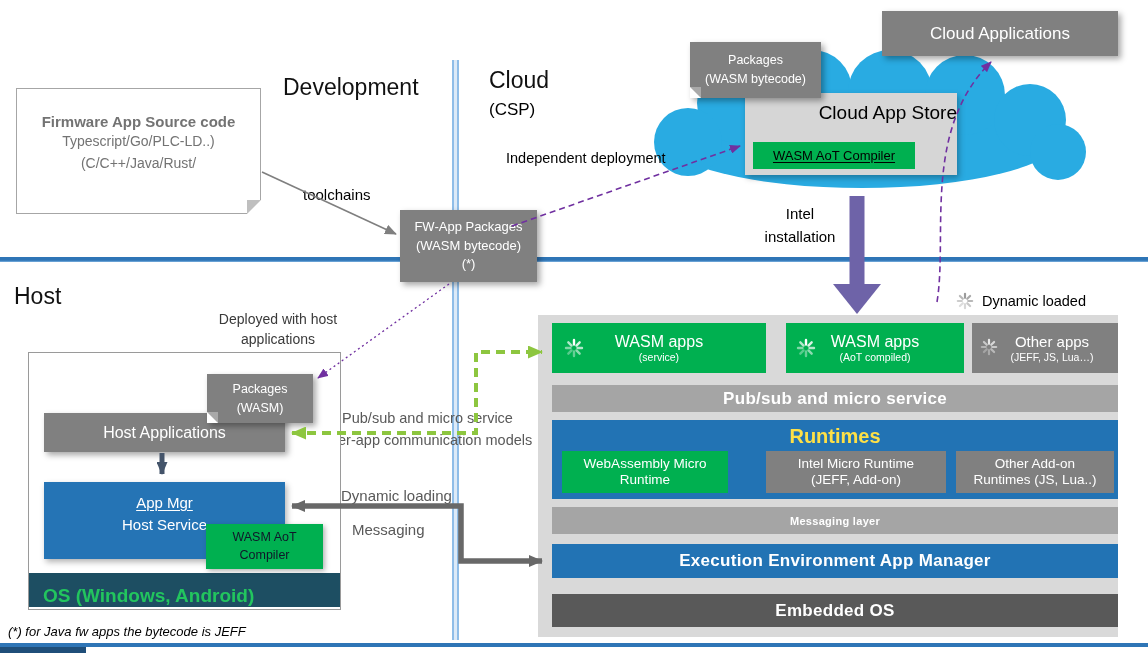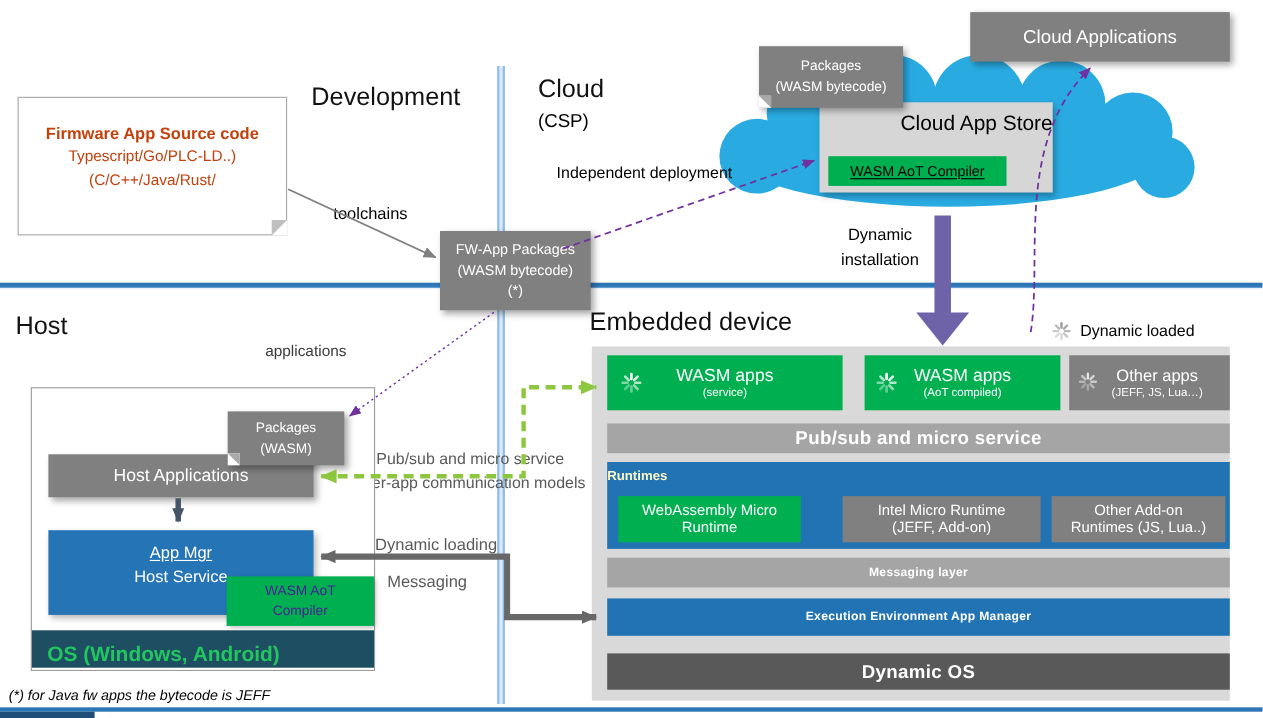--- a/index.html
+++ b/index.html
@@ -75,51 +75,51 @@
 
   <div class="vline"></div>
   <div class="hline"></div>
   <div class="bline"></div>
   <div class="bline-dark"></div>
 
   <div class="abs section-lbl z2" style="left:283px;top:74px">Development</div>
   <div class="abs section-lbl z2" style="left:489px;top:67px">Cloud</div>
   <div class="abs z2" style="left:489px;top:100px;font-size:17px">(CSP)</div>
   <div class="abs section-lbl z2" style="left:14px;top:283px">Host</div>
-  <div class="abs section-lbl z2" style="left:536px;top:279px">Embedded device</div>
 
   <div class="abs box-gray cc z3" style="left:882px;top:11px;width:236px;height:45px;font-size:17px">
     <span>Cloud Applications</span>
   </div>
 
   <div class="abs z2" style="left:745px;top:93px;width:212px;height:82px;background:#D6D6D6;box-shadow:2px 3px 6px rgba(0,0,0,.3)">
     <div style="text-align:right;font-size:19px;padding-top:9px">Cloud App Store</div>
     <div class="cc" style="position:absolute;left:8px;top:49px;width:162px;height:27px;background:#00B050;color:#000;font-size:13px">
       <span class="underline">WASM AoT Compiler</span>
     </div>
   </div>
 
   <div class="abs box-gray cc fold-bl z3" style="left:690px;top:42px;width:131px;height:56px;font-size:12.5px;line-height:1.5">
     <div>Packages</div>
     <div>(WASM bytecode)</div>
   </div>
 
-  <div class="abs white-box fold-br z2" style="left:16px;top:88px;width:245px;height:126px;color:#c2410c;text-align:center">
+  <div class="abs white-box fold-br z2" style="left:16px;top:88px;width:245px;height:126px;color:#737373;text-align:center">
     <div style="font-weight:700;font-size:15px;padding-top:24px">Firmware App Source code</div>
     <div style="font-size:14px;padding-top:3px">Typescript/Go/PLC-LD..)</div>
     <div style="font-size:14px;padding-top:6px">(C/C++/Java/Rust/</div>
   </div>
 
   <div class="abs small-lbl z2" style="left:303px;top:186px;font-size:15px">toolchains</div>
   <div class="abs small-lbl z2" style="left:506px;top:150px">Independent deployment</div>
   <div class="abs z2" style="left:740px;top:203px;width:120px;text-align:center;font-size:15px;line-height:1.5">
-    <div>Dynamic</div>
+    <div>Intel</div>
     <div>installation</div>
   </div>
   <div class="abs z2" style="left:182px;top:309px;width:192px;text-align:center;font-size:14px;line-height:1.45;color:#3a3a3a">
+    <div>Deployed with host</div>
     <div>applications</div>
   </div>
   <div class="abs gray-lbl z2" style="left:305px;top:407px;width:245px;text-align:center;font-size:14.5px;line-height:1.55">
     <div>Pub/sub and micro service</div>
     <div>inter-app communication models</div>
   </div>
   <div class="abs gray-lbl z2" style="left:341px;top:487px;font-size:15px">Dynamic loading</div>
   <div class="abs gray-lbl z2" style="left:352px;top:521px;font-size:15px">Messaging</div>
 
   <div class="abs box-gray cc z3" style="left:400px;top:210px;width:137px;height:72px;font-size:13px;line-height:1.45">
@@ -137,21 +137,21 @@
   <div class="abs box-gray cc fold-bl z4" style="left:207px;top:374px;width:106px;height:49px;font-size:12.5px;line-height:1.5">
     <div>Packages</div>
     <div>(WASM)</div>
   </div>
 
   <div class="abs blue-box z3" style="left:44px;top:482px;width:241px;height:77px;box-shadow:2px 3px 6px rgba(0,0,0,.3)">
     <div style="text-align:center;font-size:15px;padding-top:12px" class="underline">App Mgr</div>
     <div style="text-align:center;font-size:15px;padding-top:5px">Host Service</div>
   </div>
 
-  <div class="abs cc z4" style="left:206px;top:524px;width:134px;height:45px;background:#00B050;color:#4c1d95;font-size:12.5px;line-height:1.4;box-shadow:2px 2px 5px rgba(0,0,0,.3)">
+  <div class="abs cc z4" style="left:206px;top:524px;width:117px;height:45px;background:#00B050;color:#0f172a;font-size:12.5px;line-height:1.4;box-shadow:2px 2px 5px rgba(0,0,0,.3)">
     <div>WASM AoT</div>
     <div>Compiler</div>
   </div>
 
   <div class="abs z3" style="left:29px;top:573px;width:311px;height:34px;background:#1D4E62;color:#22c55e;font-weight:700;font-size:19px;display:flex;align-items:flex-end;padding-left:14px">
     <span>OS (Windows, Android)</span>
   </div>
 
   <div class="abs panel z2" style="left:538px;top:315px;width:580px;height:322px"></div>
 
@@ -181,43 +181,43 @@
       <div class="app-title" style="font-size:15px">Other apps</div>
       <div class="app-sub">(JEFF, JS, Lua…)</div>
     </div>
   </div>
 
   <div class="bar bar-gray z3" style="left:552px;top:385px;width:566px;height:27px;font-size:17px">
     <span>Pub/sub and micro service</span>
   </div>
 
   <div class="abs bar-blue z3" style="left:552px;top:420px;width:566px;height:79px">
-    <div style="text-align:left;color:#fef9c3;font-weight:700;font-size:12px;padding-top:5px">Runtimes</div>
+    <div style="text-align:center;color:#fde047;font-weight:700;font-size:20px;padding-top:5px">Runtimes</div>
   </div>
   <div class="rt-box green-box z4" style="left:562px;top:451px;width:166px;height:42px">
     <div><span>WebAssembly Micro</span><br>
     <span>Runtime</span></div>
   </div>
   <div class="rt-box z4" style="left:766px;top:451px;width:180px;height:42px;background:#808080">
     <div><span>Intel Micro Runtime</span><br>
     <span>(JEFF, Add-on)</span></div>
   </div>
   <div class="rt-box z4" style="left:956px;top:451px;width:158px;height:42px;background:#808080">
     <div><span>Other Add-on</span><br>
     <span>Runtimes (JS, Lua..)</span></div>
   </div>
 
   <div class="bar bar-gray z3" style="left:552px;top:507px;width:566px;height:27px;font-size:11px">
     <span>Messaging layer</span>
   </div>
-  <div class="bar bar-blue z3" style="left:552px;top:544px;width:566px;height:34px;font-size:11px">
+  <div class="bar bar-blue z3" style="left:552px;top:544px;width:566px;height:34px;font-size:17px">
     <span>Execution Environment App Manager</span>
   </div>
   <div class="bar bar-dark z3" style="left:552px;top:594px;width:566px;height:33px;font-size:17px">
-    <span>Dynamic OS</span>
+    <span>Embedded OS</span>
   </div>
 
   <svg class="spin z2" style="left:956px;top:292px;width:18px;height:18px;color:#9a9a9a">
       <use href="#spin-sym"></use>
     </svg>
   <div class="abs small-lbl z2" style="left:982px;top:293px">Dynamic loaded</div>
 
   <div class="abs footnote z2" style="left:8px;top:624px">(*) for Java fw apps the bytecode is JEFF</div>
 
   <svg class="layer arrows" viewBox="0 0 1148 653">

